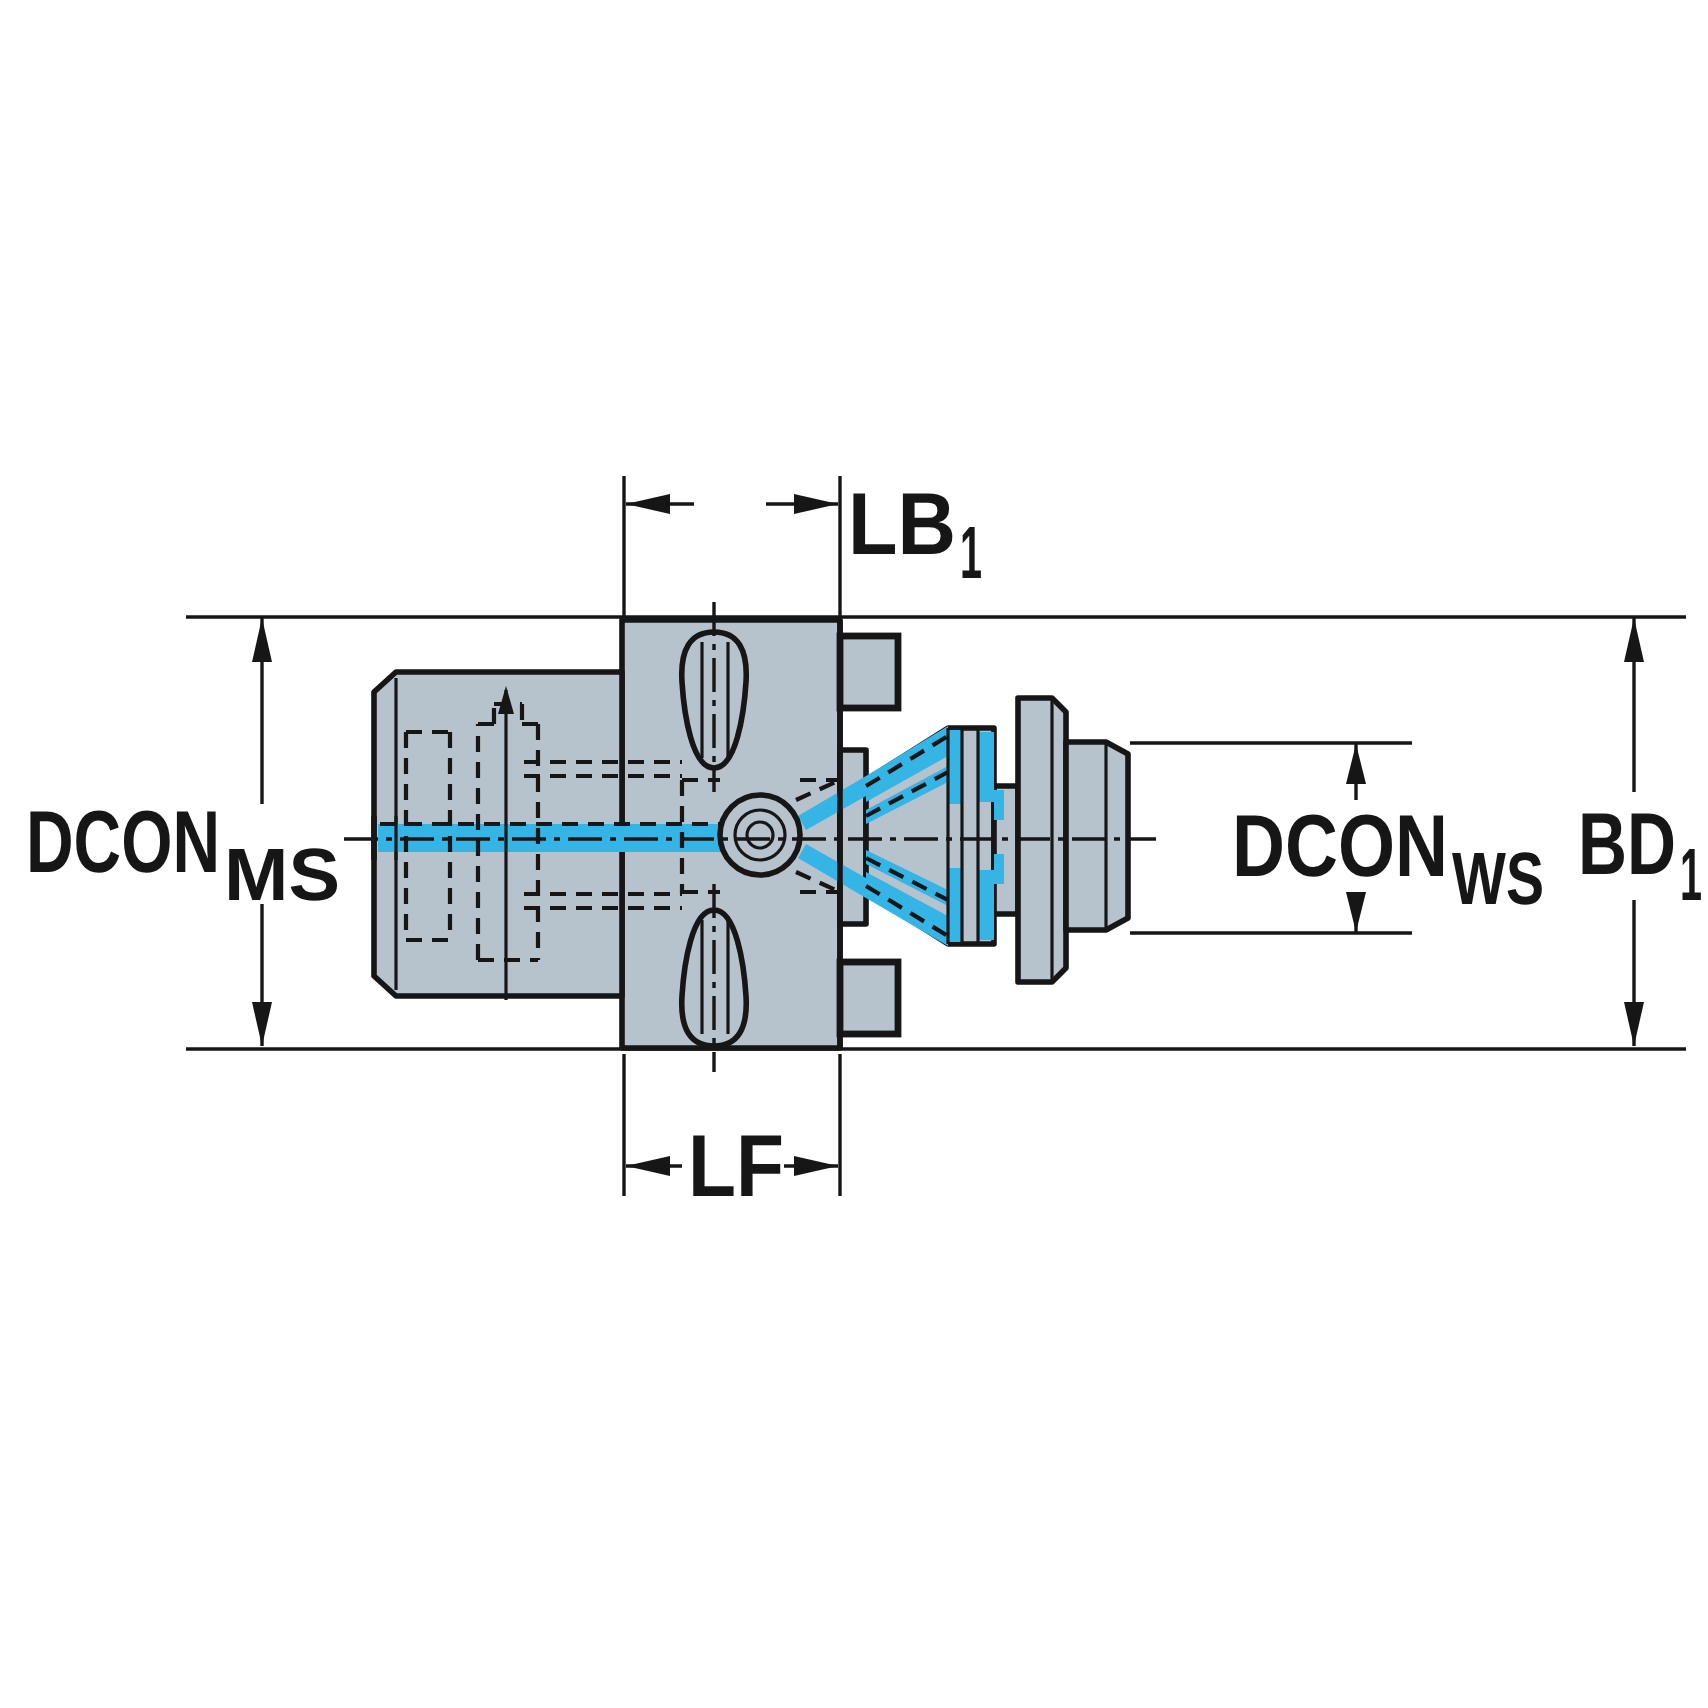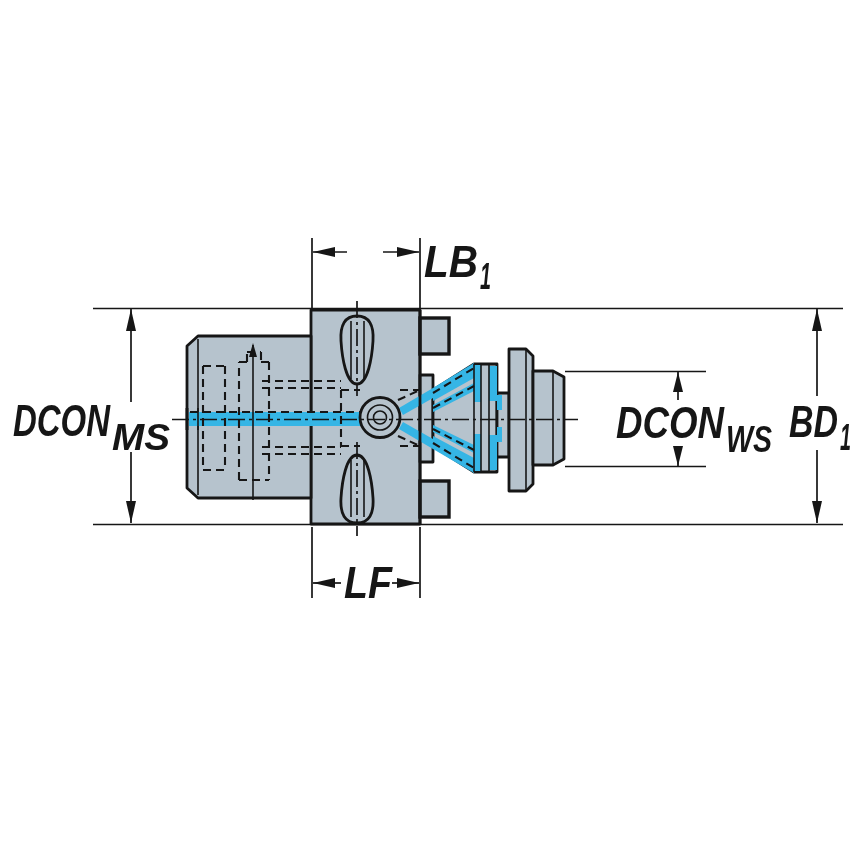--- a/index.html
+++ b/index.html
@@ -1,16 +1,16 @@
 <!DOCTYPE html>
 <html><head>
 <meta charset="utf-8">
 <style>
   html,body{margin:0;padding:0;background:#ffffff;}
-  .canvas{width:854px;height:854px;background:#ffffff;position:relative;overflow:hidden;font-style:italic;}
+  .canvas{width:854px;height:854px;background:#ffffff;position:relative;overflow:hidden;}
   svg{display:block;}
   
   .ol   {stroke:#161616;stroke-width:2.8;stroke-linejoin:round;}
   .ol2  {stroke:#161616;stroke-width:3.4;stroke-linejoin:miter;}
   .thin {stroke:#161616;stroke-width:1.6;fill:none;}
   .dim  {stroke:#161616;stroke-width:1.7;fill:none;}
   .dash {stroke:#161616;stroke-width:2.1;fill:none;stroke-dasharray:8 5;}
   .cdash{stroke:#161616;stroke-width:1.7;fill:none;stroke-dasharray:17 4 3 4;}
   .arw  {fill:#161616;stroke:none;}
   text{font-family:"Liberation Sans","DejaVu Sans",sans-serif;font-weight:700;fill:#161616;}

